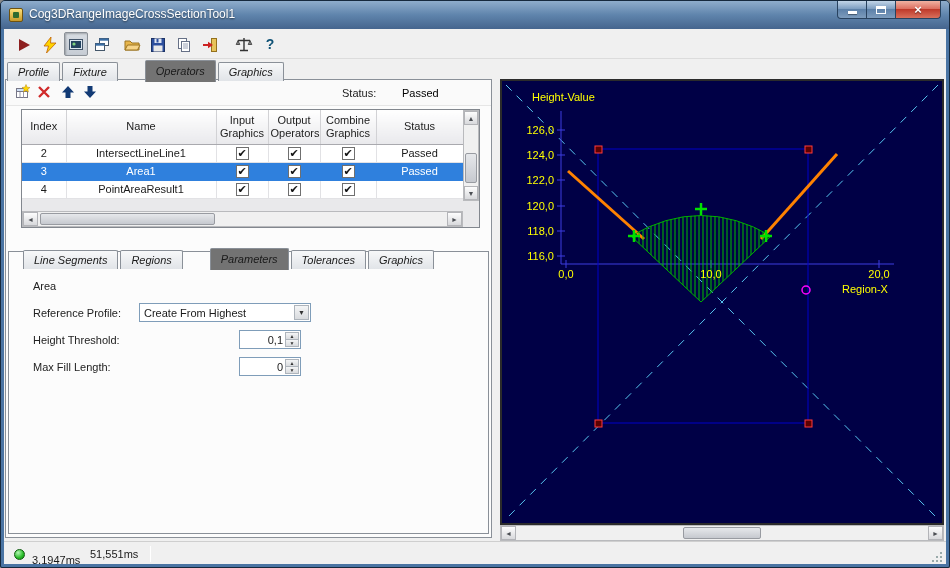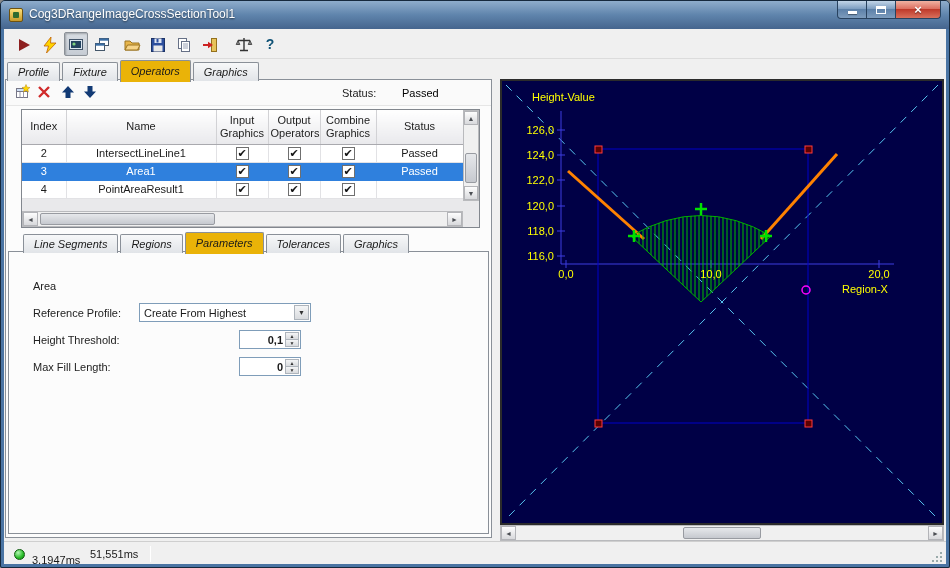--- a/index.html
+++ b/index.html
@@ -34,21 +34,21 @@
   
   .toolbar { position:absolute; left:0; top:0; right:0; height:30px; background:#f0f0f0; border-bottom:1px solid #dcdcdc; }
   .tbtn { position:absolute; top:3px; width:24px; height:24px; text-align:center; padding-top:3px; border:1px solid transparent; border-radius:2px; }
   .tbtn.pressed { border:1px solid #8a9097; background:linear-gradient(#d8dde3,#c6ccd4); box-shadow:inset 1px 1px 2px rgba(0,0,0,.25); }
   .tbtn svg { display:block; margin:0 auto; }
   .help-glyph { font-size:14px; font-weight:bold; color:#0f5276; line-height:16px; }
   
   .maintabs { position:absolute; left:3px; top:31px; height:20px; z-index:6; white-space:nowrap; }
   .mtab { display:inline-block; padding:3px 10px 3px; background:linear-gradient(#f7f8f9,#e1e4e8);
     border:1px solid #8a9098; border-bottom:none; border-radius:2px 2px 0 0; margin-right:2px; position:relative; top:1px;font-style:italic; }
-  .mtab.active { background:#eab308; top:0; padding-top:4px; padding-bottom:5px; z-index:7; }
+  .mtab.active { background:#737373; top:0; padding-top:4px; padding-bottom:5px; z-index:7;margin-left:25px; }
   
   .left-panel { position:absolute; left:1px; top:50px; width:487px; height:459px;
     background:#fcfcfc; border:1px solid #8a9098; z-index:5; }
   .minibar { position:absolute; left:0; top:0; right:0; height:26px; background:#fafafa; border-bottom:1px solid #e6e6e6; }
   .mbtn { position:absolute; top:4px; width:20px; height:19px; text-align:center; }
   .status-label { position:absolute; left:336px; top:7px; color:#222; }
   .status-value { position:absolute; left:396px; top:7px; color:#000; }
   
   .grid { position:absolute; left:15px; top:29px; width:459px; height:119px; border:1px solid #82878e; background:#e9e9eb;padding-left:44px; }
   .grid table { border-collapse:collapse; table-layout:fixed; width:441px; background:#fff; font-size:11px; position:absolute; left:0; top:0; }
@@ -57,30 +57,30 @@
   .grid td { height:18px; border-right:1px solid #e2e2e5; border-bottom:1px solid #e2e2e5; text-align:center; padding:0 2px; white-space:nowrap; overflow:hidden; background:#fff; }
   .grid tr.sel td { background:#2f80dd; color:#fff; border-color:#2f80dd; }
   .cb { display:inline-block; width:13px; height:13px; background:#fff; border:1px solid #6f6f6f; line-height:11px; text-align:center; vertical-align:middle; }
   .cb i { font-style:normal; font-size:11px; color:#151515; }
   
   .sb { position:absolute; background:#f0f0f0; border:1px solid #b9babd; }
   .sbtn { position:absolute; background:linear-gradient(#fdfdfd,#d8d9dc); border:1px solid #b3b4b8; text-align:center; color:#4b4e53; }
   .sbtn span { font-size:7px; line-height:13px; display:block; }
   .sthumb { position:absolute; background:linear-gradient(#e6e8eb,#c6c9cf); border:1px solid #989ba1; border-radius:2px; }
   
-  .subtabs { position:absolute; left:5px; top:152px; height:20px; z-index:6; white-space:nowrap;padding-left:12px; }
+  .subtabs { position:absolute; left:5px; top:168px; height:20px; z-index:6; white-space:nowrap;padding-left:12px; }
   .params-panel { position:absolute; left:2px; top:171px; width:481px; height:283px; background:#fcfcfc; border:1px solid #8a9098; }
   .plabel { position:absolute; left:24px; color:#222; }
   
   .combo { position:absolute; background:#fff; border:1px solid #7f9db9; height:19px; }
   .combo .txt { position:absolute; left:4px; top:3px; right:18px; white-space:nowrap; overflow:hidden; }
   .combo .arrowbox { position:absolute; right:1px; top:1px; bottom:1px; width:15px;
     background:linear-gradient(#f4f5f6,#d9dbde); border:1px solid #aeb4bb; text-align:center; }
   .combo .arrowbox span { font-size:7px; color:#333; line-height:14px; display:block; }
-  .spin { position:absolute; background:#fff; border:1px solid #7f9db9; height:19px; width:62px;font-weight:bold; }
+  .spin { position:absolute; background:#fff; border:1px solid #7f9db9; height:19px; width:62px; }
   .spin .val { position:absolute; left:2px; right:17px; top:3px; text-align:right; }
   .spin .btns { position:absolute; right:1px; top:1px; bottom:1px; width:14px; }
   .spin .sbn { position:absolute; left:0; right:0; height:8px; background:linear-gradient(#f4f5f6,#d9dbde); border:1px solid #aeb4bb; text-align:center; }
   .spin .sbn span { font-size:5px; line-height:6px; display:block; color:#333; }
   
   .profile-combo { left:494px; top:31px; width:449px; height:19px; z-index:4; }
   .plot-wrap { position:absolute; left:496px; top:50px; width:444px; height:446px; border:2px solid #2b2b2b; background:#000046; }
   .plot-wrap svg { display:block; font-family:"Liberation Sans", sans-serif; }
   
   .statusbar { position:absolute; left:0; right:0; top:512px; height:25px; background:#f0f0f0; border-top:1px solid #cfcfcf; }

